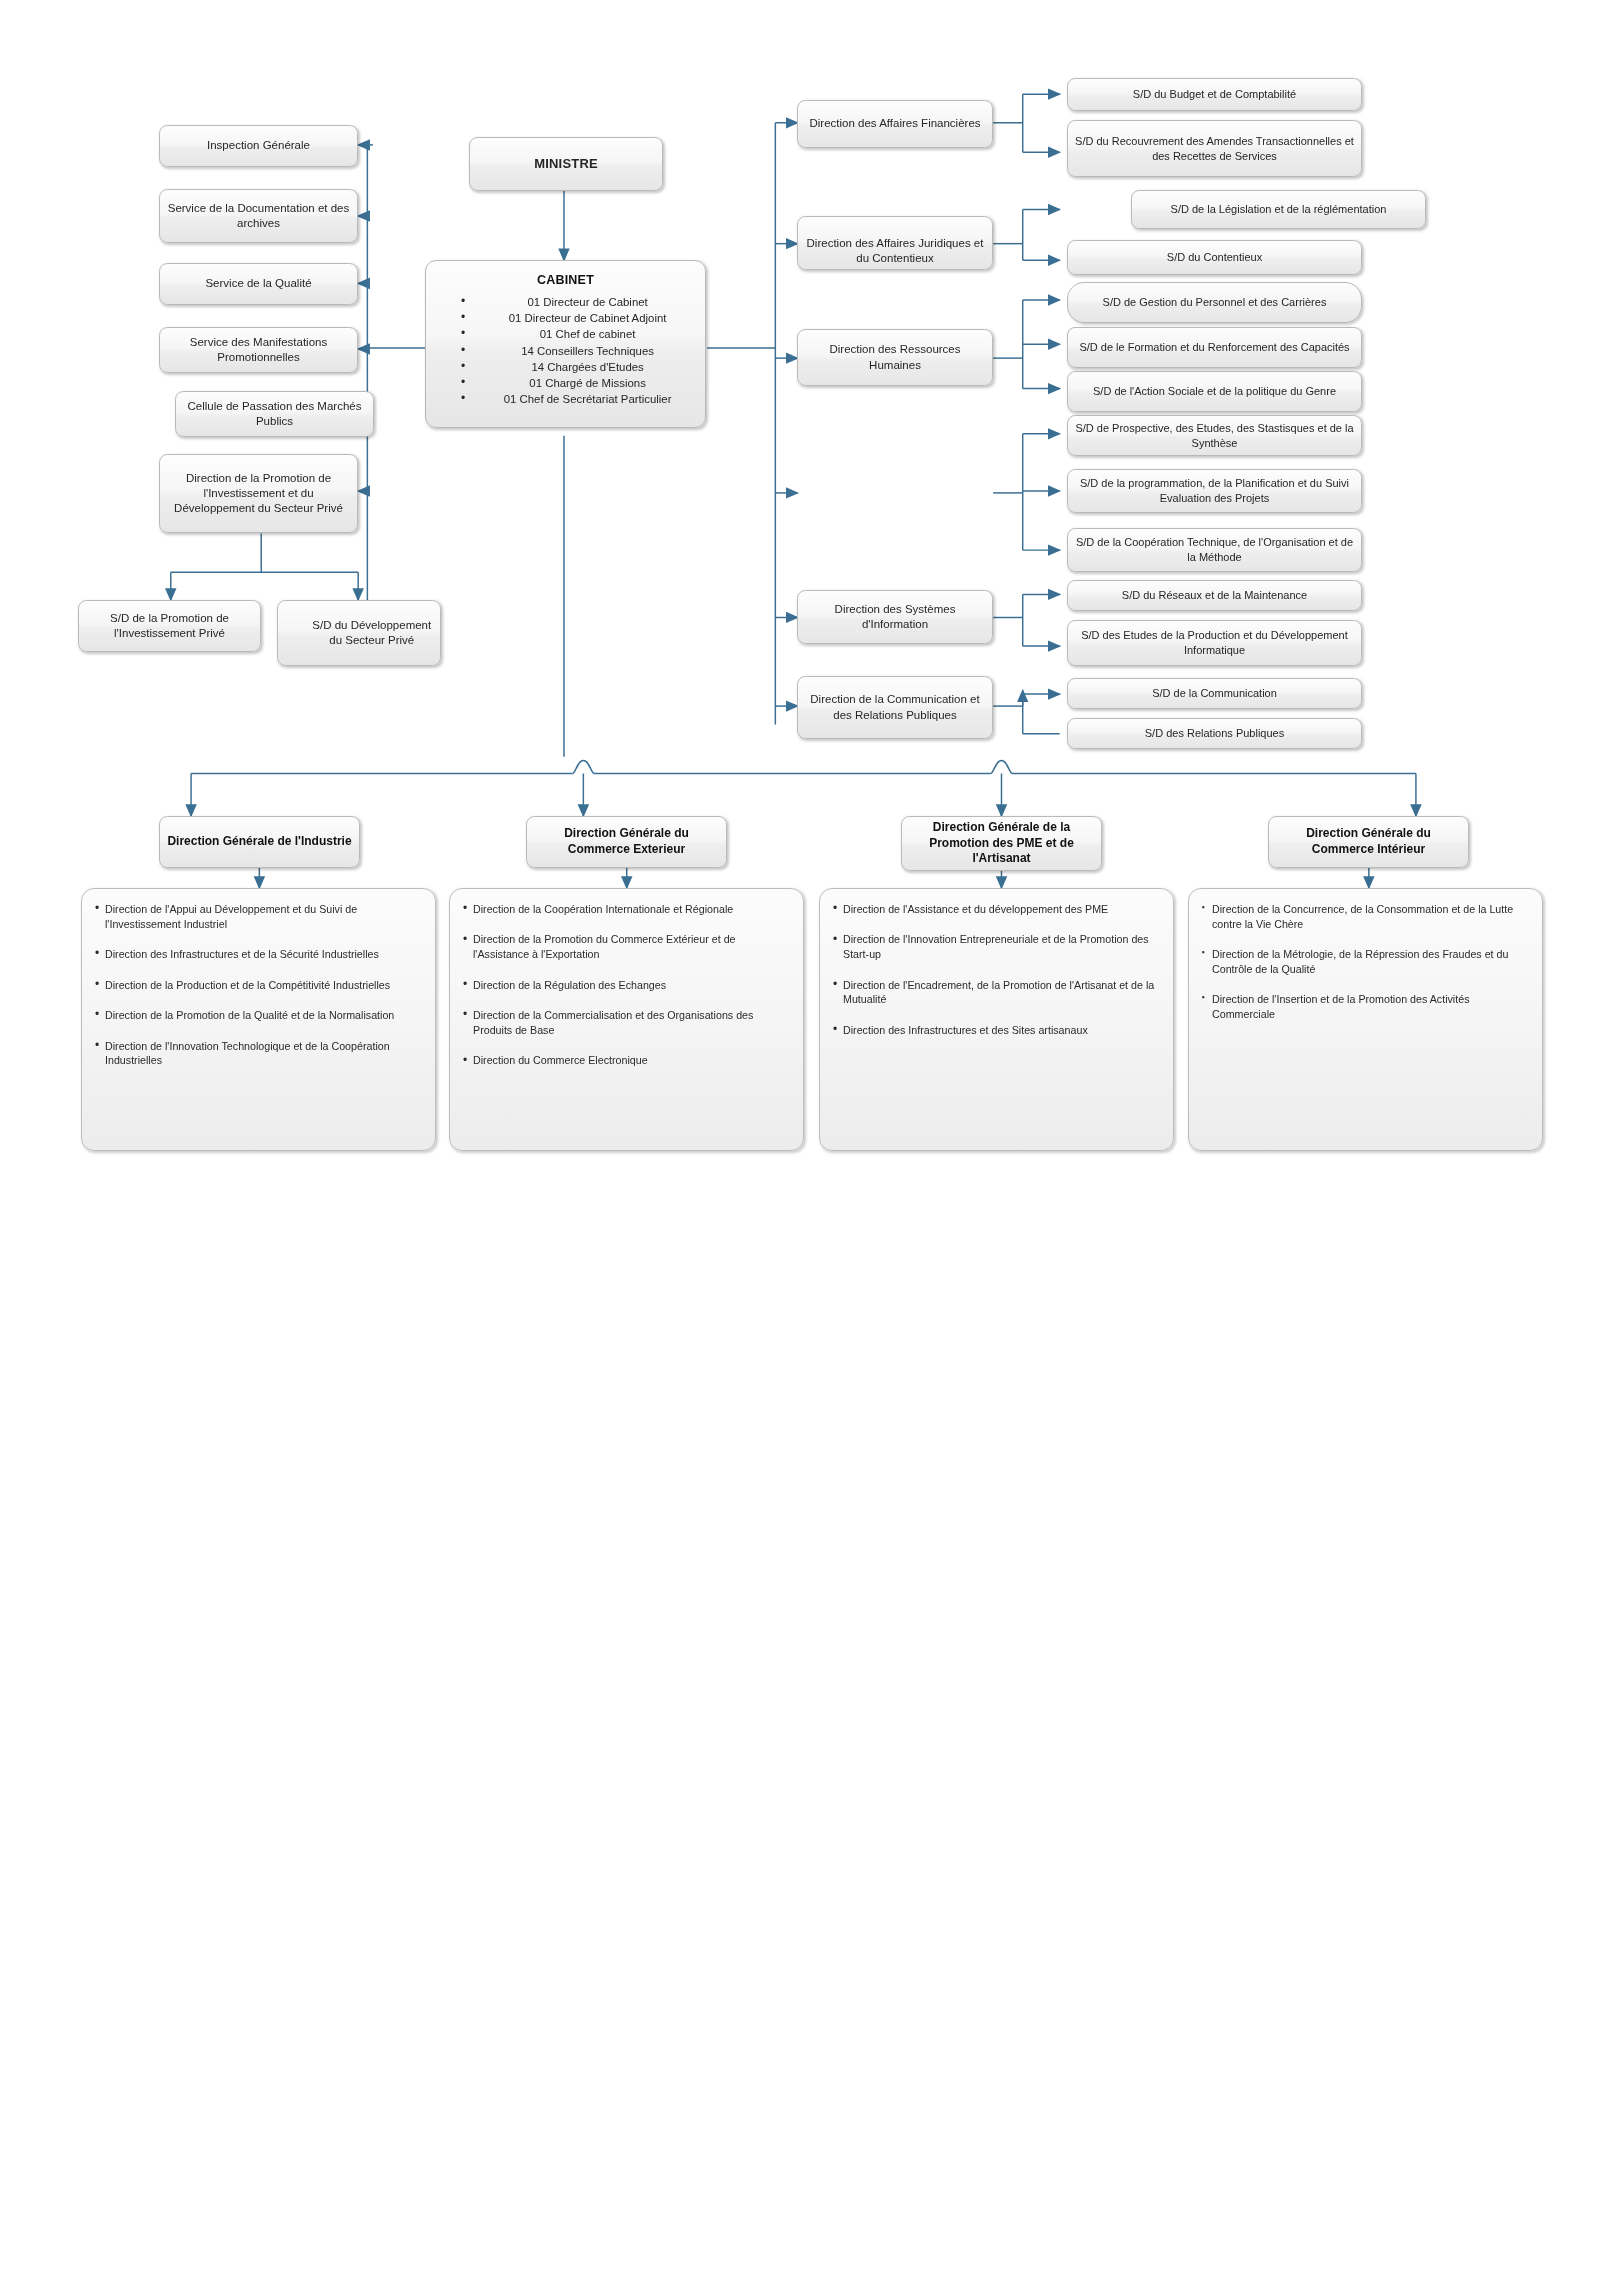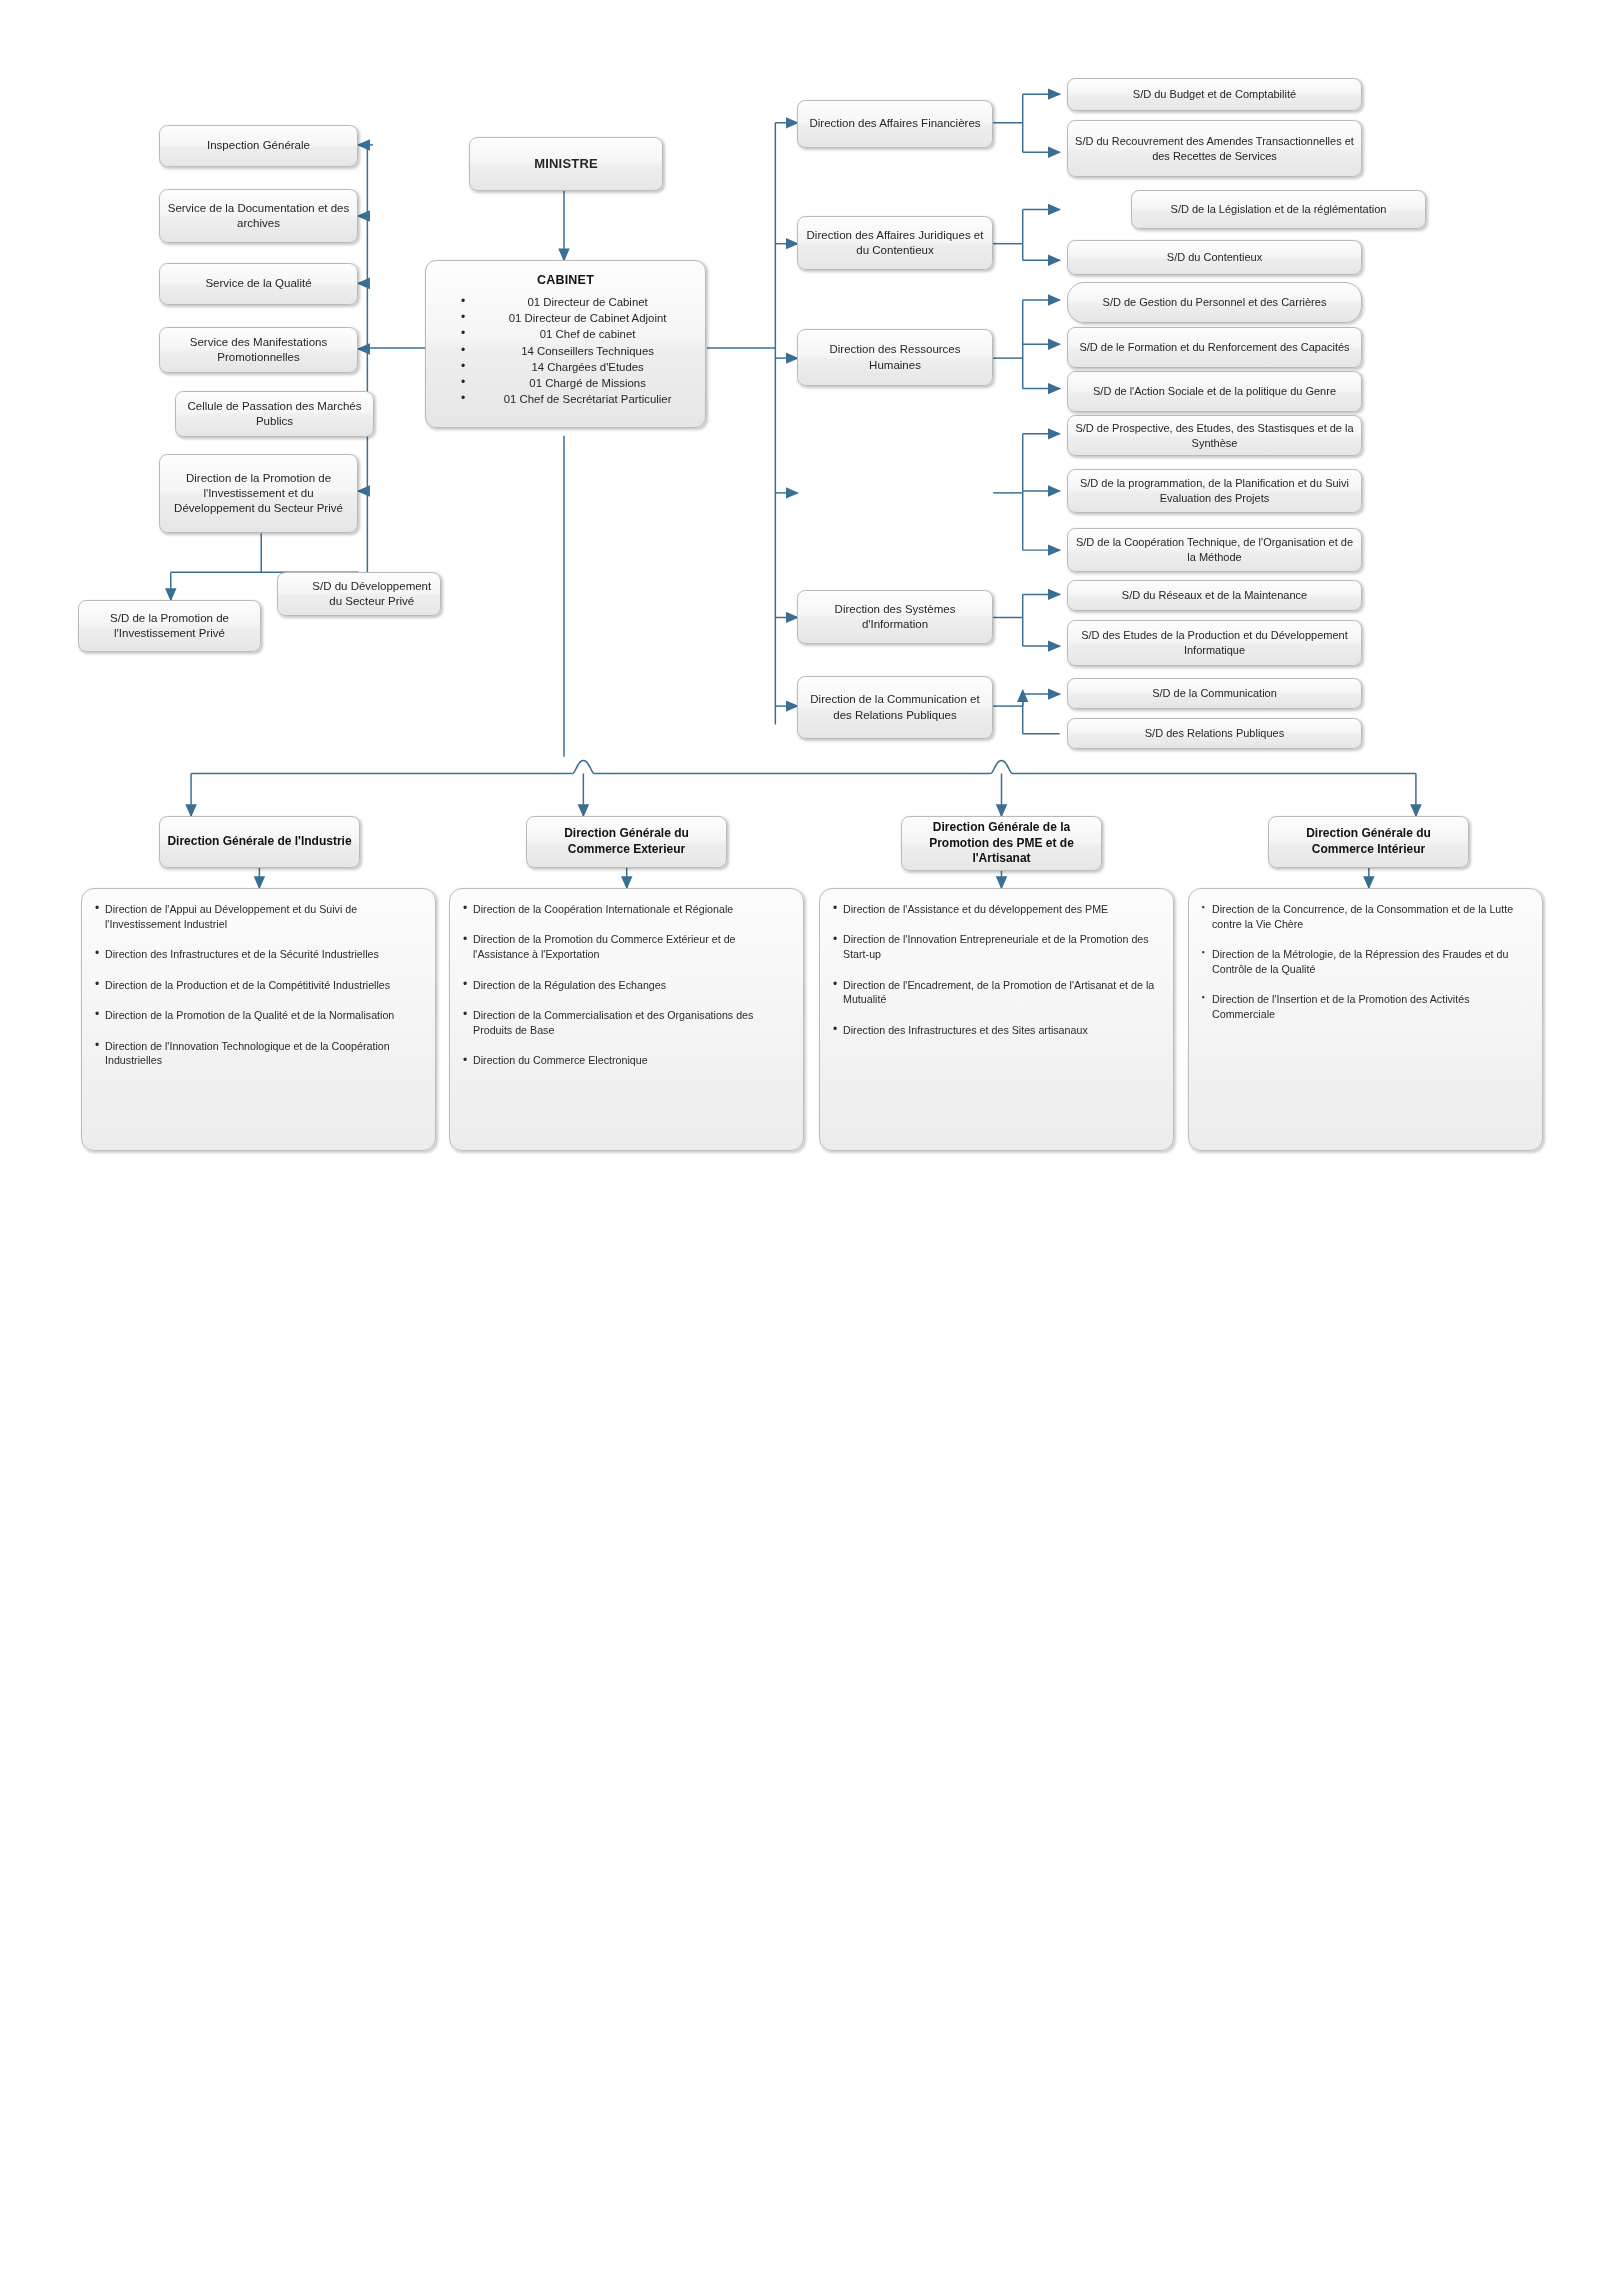--- a/index.html
+++ b/index.html
@@ -246,28 +246,28 @@
   <div class="box" style="left:175px; top:391px; width:199px; height:46px;">
     <span>Cellule de Passation des Marchés Publics</span>
   </div>
   <div class="box" style="left:159px; top:454px; width:199px; height:79px;">
     <span>Direction de la Promotion de l'Investissement et du Développement du Secteur Privé</span>
   </div>
 
   <div class="box" style="left:78px; top:600px; width:183px; height:52px;">
     <span>S/D de la Promotion de l'Investissement Privé</span>
   </div>
-  <div class="box" style="left:277px; top:572px; width:164px; height:44px;padding-left:32px;">
+  <div class="box" style="left:277px; top:600px; width:164px; height:66px;padding-left:32px;">
     <span>S/D du Développement du Secteur Privé</span>
   </div>
 
   <div class="box" style="left:797px; top:100px; width:196px; height:48px;">
     <span>Direction des Affaires Financières</span>
   </div>
-  <div class="box" style="left:797px; top:216px; width:196px; height:54px;">
+  <div class="box" style="left:797px; top:216px; width:196px; height:54px;align-items:flex-end;">
     <span>Direction des Affaires Juridiques et du Contentieux</span>
   </div>
   <div class="box" style="left:797px; top:329px; width:196px; height:57px;">
     <span>Direction des Ressources Humaines</span>
   </div>
   <div class="box" style="left:797px; top:590px; width:196px; height:54px;">
     <span>Direction des Systèmes d'Information</span>
   </div>
   <div class="box" style="left:797px; top:676px; width:196px; height:63px;">
     <span>Direction de la Communication et des Relations Publiques</span>

